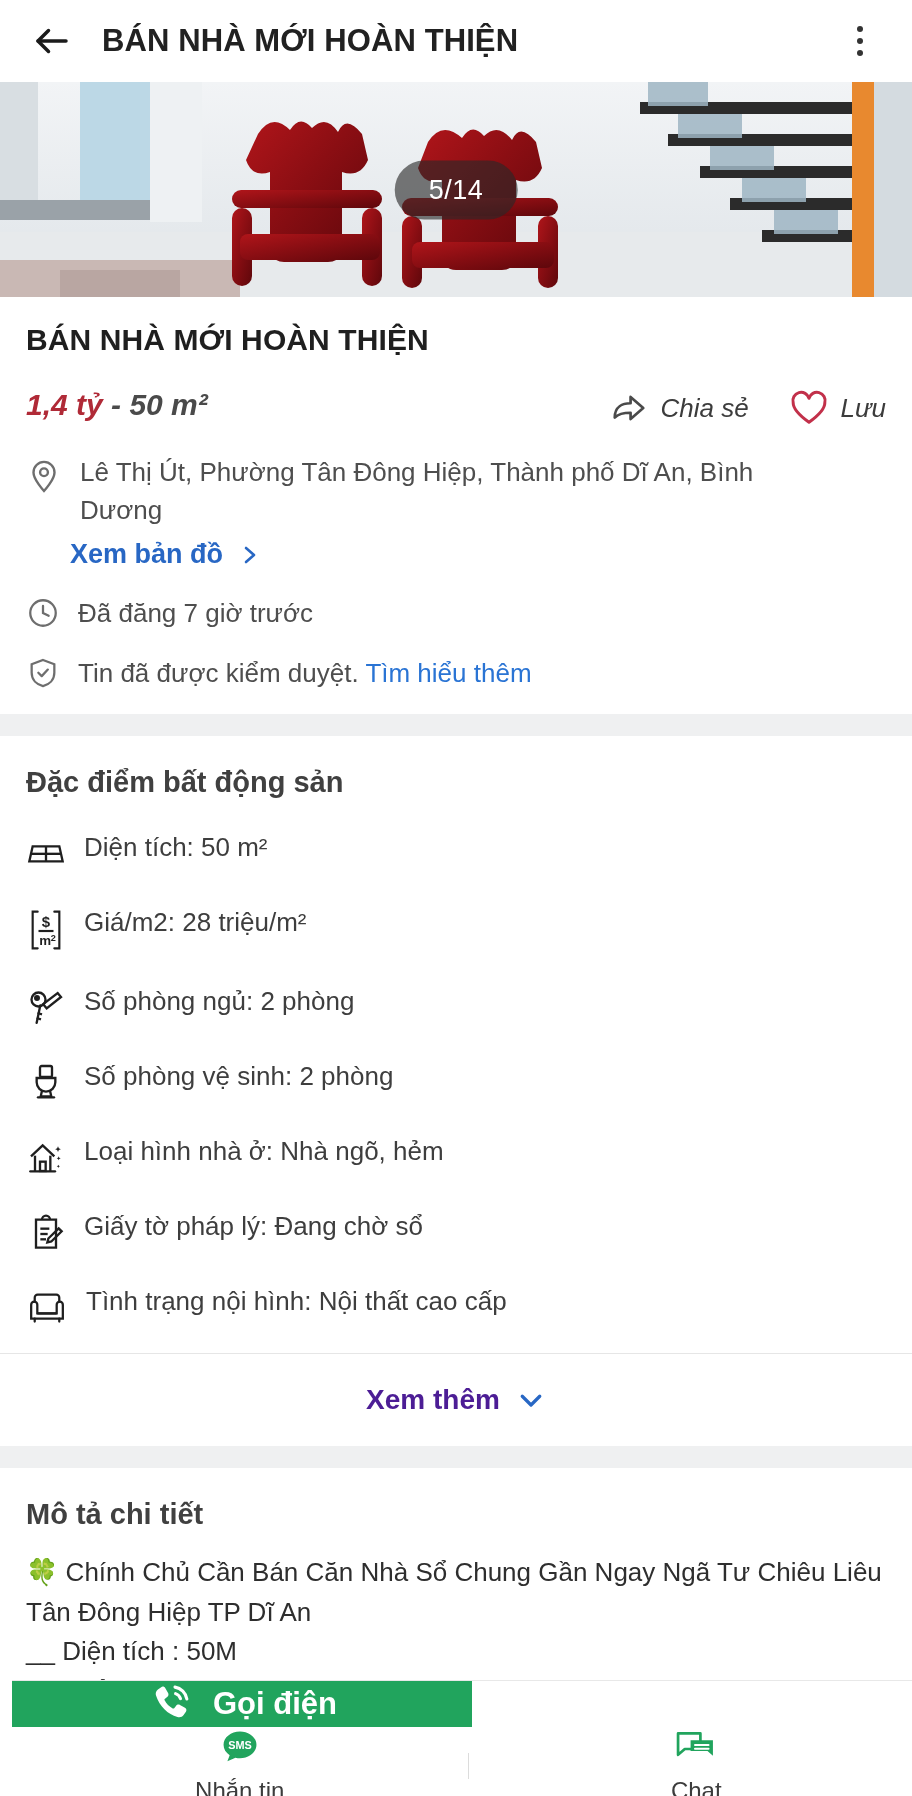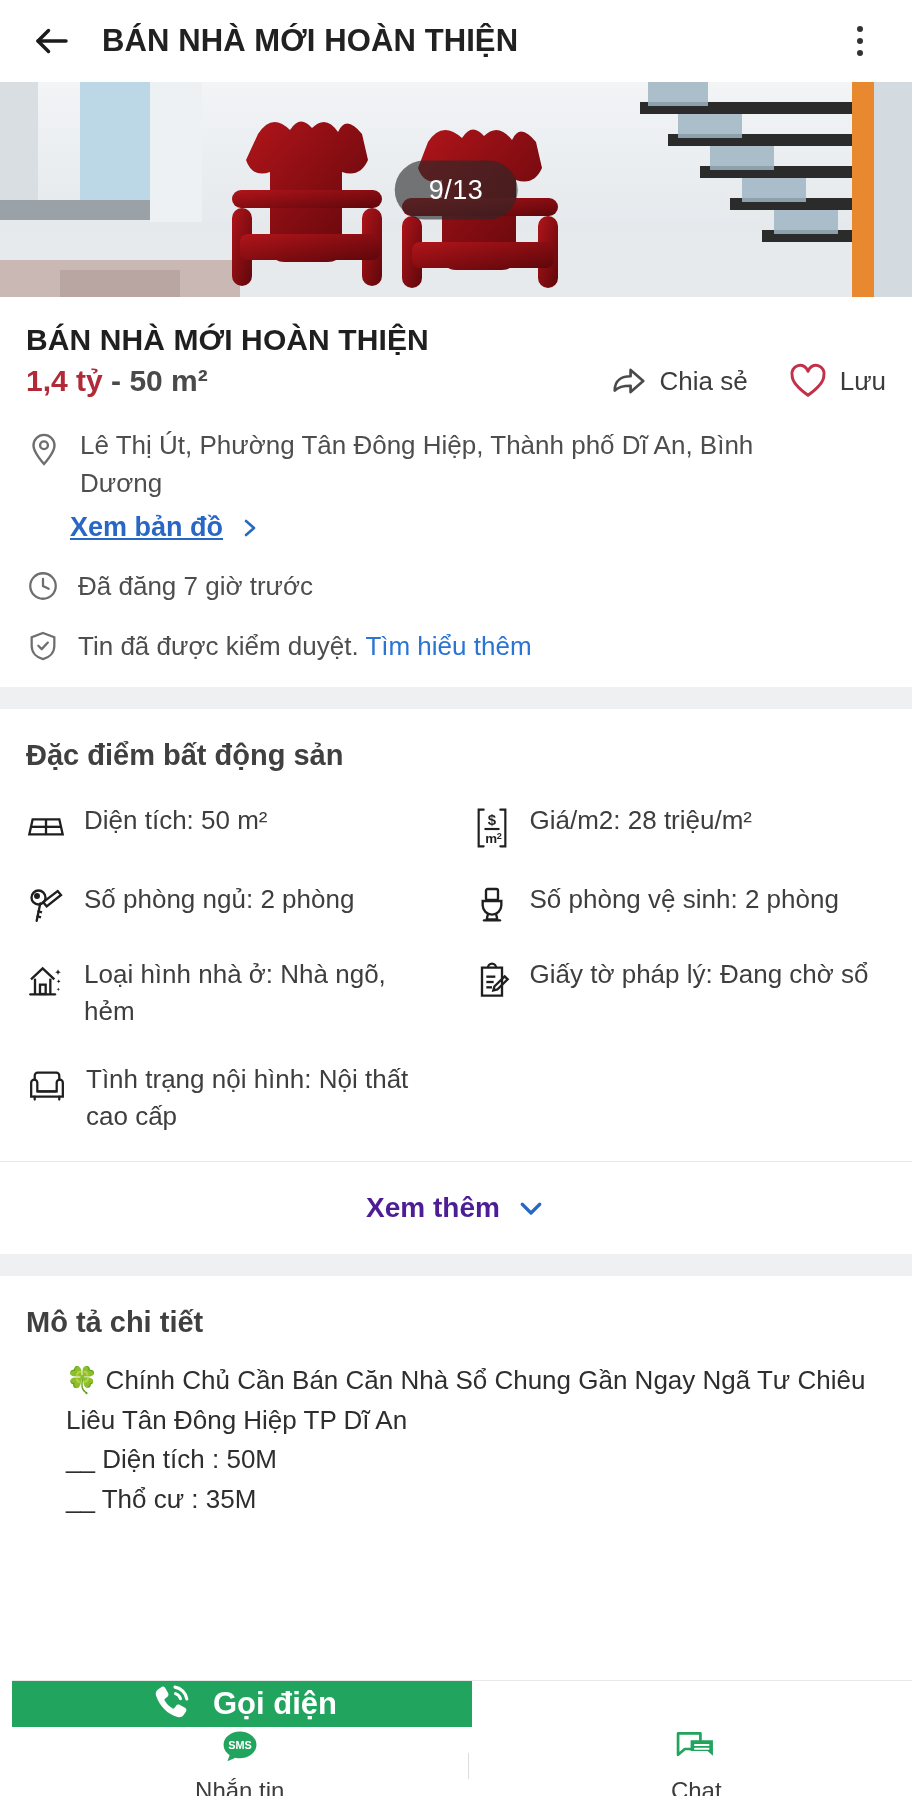--- a/index.html
+++ b/index.html
@@ -32,59 +32,59 @@
     background: rgba(40,40,40,0.62); color: #fff; font-size: 27px;
     padding: 14px 34px; border-radius: 40px; letter-spacing: .5px;
   }
 
   
   .pad { padding: 0 26px; }
   .listing-title {
     font-size: 30px; font-weight: 700; color: #1f1f1f;
     padding: 26px 0 0 0; letter-spacing: .1px;
   }
-  .price-row { display:flex; align-items:center; margin-top: 4px; }
+  .price-row { display:flex; align-items:flex-start; margin-top: 31px; font-style: italic; }
   .price { font-size: 30px; font-weight: 700; color: #b02a37; white-space: nowrap;}
   .price .sub { color: #4a4a4a; font-weight: 700; }
   .price-actions { margin-left: auto; display: flex; align-items: center; gap: 40px; }
   .act { display: flex; align-items: center; gap: 12px; cursor: pointer; }
   .act-label { font-size: 26px; color: #3c3c3c; }
 
   .addr-row { display: flex; gap: 18px; margin-top: 26px; align-items: flex-start; }
   .addr-text { font-size: 26px; color: #4e4e4e; line-height: 1.45; max-width: 690px; }
   .ic { flex: 0 0 auto; display:block; }
   .ic-top { margin-top: 4px; }
 
   .maplink {
     margin: 10px 0 0 44px; display: inline-flex; align-items: center; gap: 14px;
-    color: #2867c4; font-size: 27px; font-weight: 700; cursor: pointer; text-decoration: underline;
+    color: #2867c4; font-size: 27px; font-weight: 700; cursor: pointer;
   }
 
   .meta-row { display:flex; align-items:center; gap:18px; margin-top: 26px; }
   .meta-text { font-size: 26px; color: #4e4e4e; }
   .link-inline { color: #2a74d4; cursor: pointer; }
 
   .band { height: 22px; background: #eff0f1; margin-top: 24px; }
 
   
   .sect-title { font-size: 29px; font-weight: 700; color: #404040; padding: 30px 0 0 0; }
   .feat-grid {
-    display: grid; grid-template-columns: 1fr 1fr;
+    display: grid; grid-template-columns: 1fr;
     row-gap: 26px; column-gap: 0; padding: 30px 0 26px 0; gap: 31px;
   }
   .feat { display: flex; gap: 18px; align-items: flex-start; padding-right: 14px; }
   .feat-label { font-size: 26px; color: #3e3e3e; line-height: 1.42; }
   .hr { height: 1px; background: #e6e6e6; }
   .xemthem {
     display: flex; align-items: center; justify-content: center; gap: 16px;
     padding: 30px 0; color: #4c1d95; font-size: 28px; font-weight: 700; cursor: pointer;
   }
 
   
-  .desc-body { padding: 22px 0 0 0; font-size: 26px; color: #2e2e2e; line-height: 1.52; margin-left: 40px; }
+  .desc-body { padding: 22px 0 0 0; font-size: 26px; color: #2e2e2e; line-height: 1.52; }
   .desc-body p { margin: 0; }
   .shamrock { color: #4caf50; font-size: 26px; }
 
   
   .bottombar {
     position: absolute; left: 12px; bottom: 0; width: 912px; height: 116px;
     display: flex; background: #ffffff; border-top: 1px solid #e8e8e8; flex-direction: column;
   }
   .call-btn {
     width: 460px; background: #21a45d; display: flex; align-items: center;
@@ -168,21 +168,21 @@
         <rect x="240" y="152" width="140" height="26" rx="8"></rect>
       </g>
       <g fill="url(#chair)">
         <path d="M428 60 q14 -22 34 -4 q10 -16 22 -2 q14 -14 28 4 q8 -18 24 2 l6 26 q-8 18 -26 12 l0 74 q0 16 -14 16 l-46 0 q-14 0 -14 -18 l0 -72 q-18 6 -24 -12 z"></path>
         <rect x="402" y="116" width="156" height="18" rx="9"></rect>
         <rect x="402" y="134" width="20" height="72" rx="10"></rect>
         <rect x="538" y="134" width="20" height="72" rx="10"></rect>
         <rect x="412" y="160" width="142" height="26" rx="8"></rect>
       </g>
     </svg>
-    <div class="counter">9/13</div>
+    <div class="counter">5/14</div>
   </div>
 
   <div class="pad">
 
     <div class="listing-title">BÁN NHÀ MỚI HOÀN THIỆN</div>
 
     <div class="price-row">
       <div class="price">
         <span>1,4 tỷ</span><span class="sub"> - 50 m²</span>
       </div>

